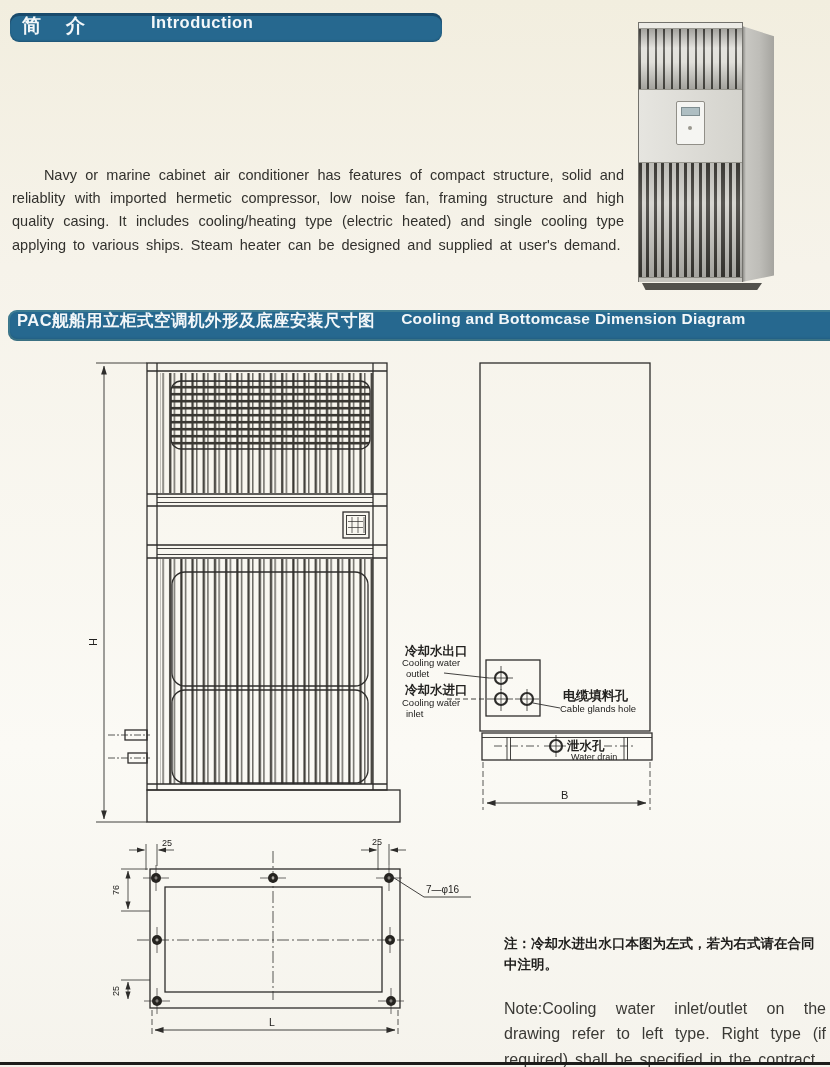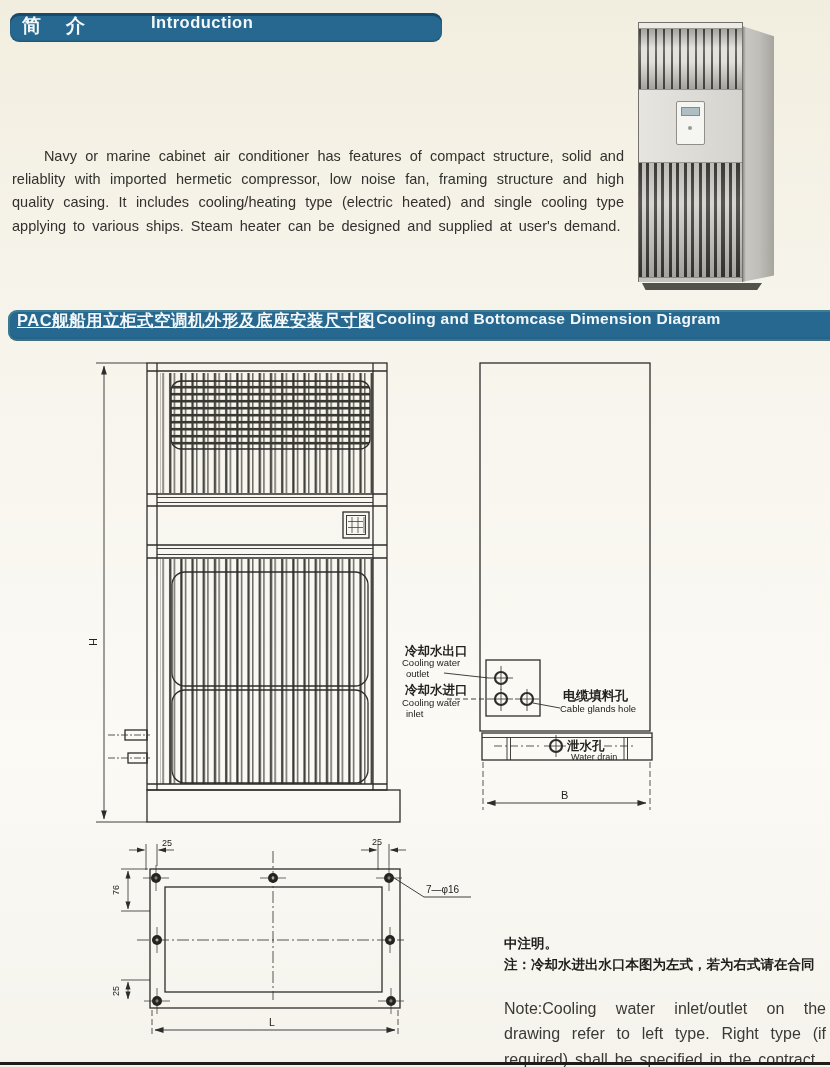--- a/index.html
+++ b/index.html
@@ -8,26 +8,26 @@
     background:linear-gradient(180deg,#f2eedf 0%,#f6f3ea 25%,#fbfaf5 70%,#f5f3ec 100%);
     font-family:"Liberation Sans", sans-serif; color:#1f1e1c;
   }
   .bar { position:absolute; background:#26688f; color:#f3f7f9; display:flex; align-items:flex-start;border-radius:9px; }
   .bar1 { left:10px; top:13px; width:408px; height:29px; padding:0 12px;
           box-shadow: inset 0 3px 0 rgba(8,30,52,.38), inset 0 -1px 2px rgba(0,0,0,.2); }
   .bar1 .zh { font-size:19px; font-weight:bold; letter-spacing:3px; margin-right:16px; }
   .bar1 .en { font-size:16.5px; font-weight:600; letter-spacing:.5px;margin-left:47px; }
   .bar2 { left:8px; top:310px; width:814px; height:31px; padding:0 9px;
           box-shadow: inset 0 0 0 2px rgba(150,200,165,.22), inset 0 -2px 3px rgba(0,0,0,.18); }
-  .bar2 .zh { font-size:16.5px; font-weight:bold; margin-right:1px; letter-spacing:.5px; white-space:nowrap;text-decoration:underline; }
+  .bar2 .zh { font-size:16.5px; font-weight:bold; margin-right:26px; letter-spacing:.5px; white-space:nowrap; }
   .bar2 .en { font-size:15.5px; font-weight:600; letter-spacing:.3px; white-space:nowrap; }
 
   .para { position:absolute; text-align:justify; }
   .para-zh { left:12px; top:56px; width:614px; font-size:16px; line-height:1.62; text-indent:2em; color:#21201d; }
-  .para-en { left:12px; top:145px; width:612px; font-size:14.5px; line-height:1.6; text-indent:2.2em;
+  .para-en { left:12px; top:164px; width:612px; font-size:14.5px; line-height:1.6; text-indent:2.2em;
              word-spacing:3px; color:#32312d; }
 
   
   .photo { position:absolute; left:628px; top:8px; width:180px; height:288px; }
   .ph-side { position:absolute; left:114px; top:18px; width:32px; height:256px;
     background:linear-gradient(90deg,#7e7d79 0px,#c8c7c2 4px,#bebdb8 55%,#a5a49f 100%);
     clip-path:polygon(0 0,100% 4%,100% 97.5%,0 100%); }
   .ph-front { position:absolute; left:10px; top:14px; width:105px; height:260px;
     border:1px solid #73726d; background:#d9d8d2; box-sizing:border-box; }
   .ph-cap { height:5px; background:#ecebe6; border-bottom:1px solid #9a9992; }
@@ -273,19 +273,19 @@
 
       <g stroke-width="0.9">
         <line x1="391" y1="876" x2="424" y2="897"></line>
         <line x1="424" y1="897" x2="471" y2="897"></line>
       </g>
       <text x="426" y="893" font-size="10">7—φ16</text>
     </g>
   </svg>
 
   <div class="note">
+    <div class="zh">注：冷却水进出水口本图为左式，若为右式请在合同</div>
     <div class="zh">中注明。</div>
-    <div class="zh">注：冷却水进出水口本图为左式，若为右式请在合同</div>
     <div class="en">Note:Cooling water inlet/outlet on the drawing refer to left type. Right type (if required) shall be specified in the contract.</div>
   </div>
 
   <div class="bottom-rule"></div>
 </div>
 
 </body></html>

